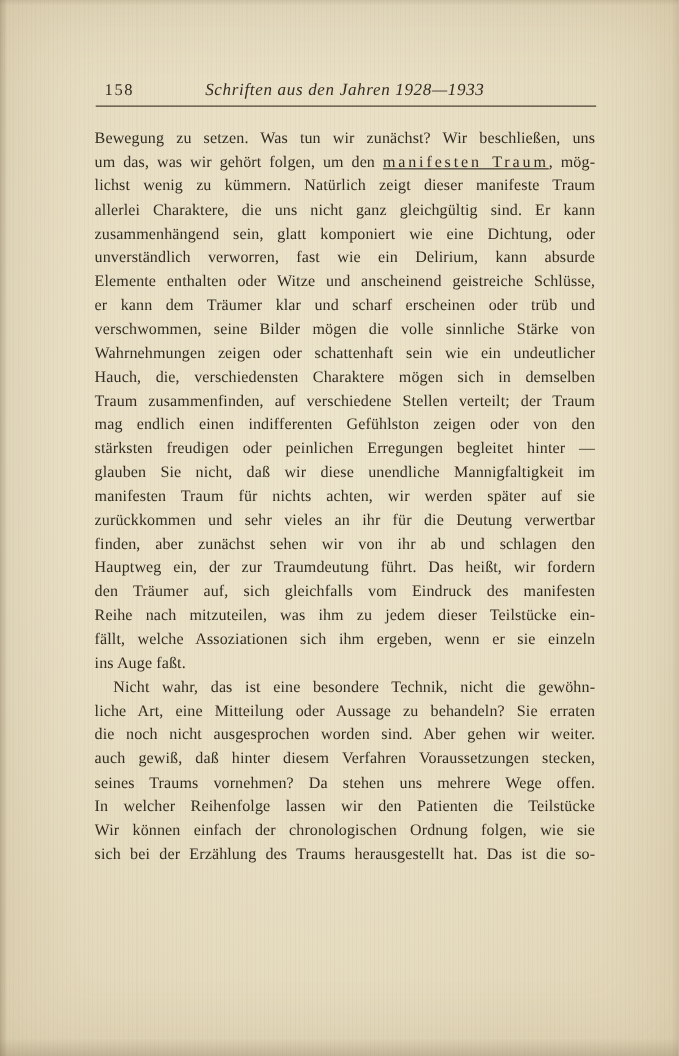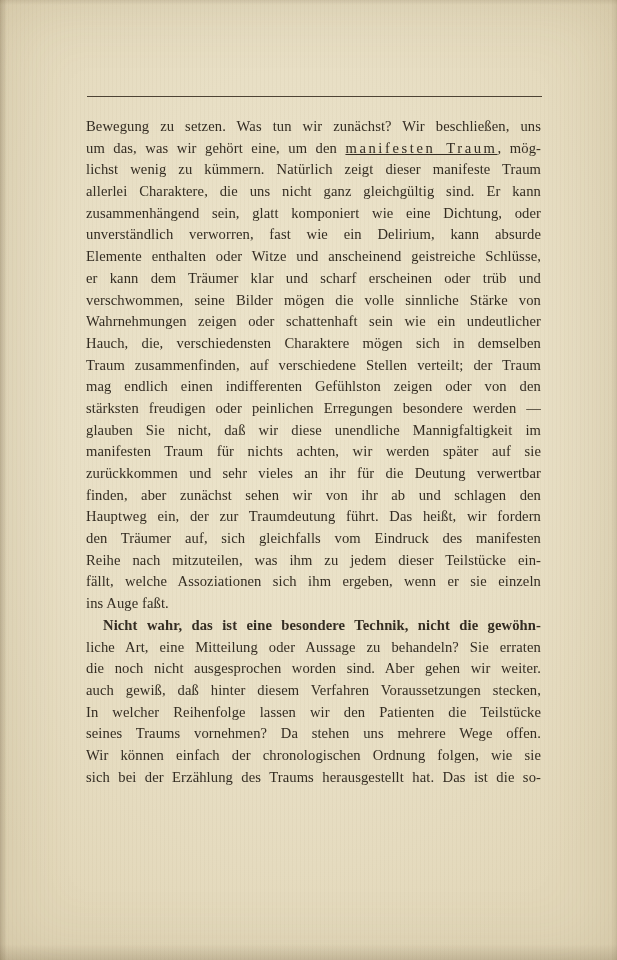--- a/index.html
+++ b/index.html
@@ -70,58 +70,61 @@
     overflow: hidden;
     text-align: justify;
     text-align-last: justify;
     white-space: normal;
   }
   .line.lastline {
     text-align-last: left;
   }
   .line.indent {
     text-indent: 17px;
-    font-weight: bold;
   }
   .spaced {
     letter-spacing: 2.6px;
     text-decoration: underline;
   }
 </style>
 </head>
 <body>
 
 <div class="page">
+  <div class="header">
+    <span class="pagenum">158</span>
+    <span class="running">Schriften aus den Jahren 1928—1933</span>
+  </div>
   <div class="rule"></div>
   <div class="textblock">
       <div class="line">Bewegung zu setzen. Was tun wir zunächst? Wir beschließen, uns</div>
-      <div class="line"><span>um das, was wir gehört eine, um den </span><span class="spaced">manifesten Traum</span><span>, mög-</span></div>
+      <div class="line"><span>um das, was wir gehört folgen, um den </span><span class="spaced">manifesten Traum</span><span>, mög-</span></div>
       <div class="line">lichst wenig zu kümmern. Natürlich zeigt dieser manifeste Traum</div>
       <div class="line">allerlei Charaktere, die uns nicht ganz gleichgültig sind. Er kann</div>
       <div class="line">zusammenhängend sein, glatt komponiert wie eine Dichtung, oder</div>
       <div class="line">unverständlich verworren, fast wie ein Delirium, kann absurde</div>
       <div class="line">Elemente enthalten oder Witze und anscheinend geistreiche Schlüsse,</div>
       <div class="line">er kann dem Träumer klar und scharf erscheinen oder trüb und</div>
       <div class="line">verschwommen, seine Bilder mögen die volle sinnliche Stärke von</div>
       <div class="line">Wahrnehmungen zeigen oder schattenhaft sein wie ein undeutlicher</div>
       <div class="line">Hauch, die, verschiedensten Charaktere mögen sich in demselben</div>
       <div class="line">Traum zusammenfinden, auf verschiedene Stellen verteilt; der Traum</div>
       <div class="line">mag endlich einen indifferenten Gefühlston zeigen oder von den</div>
-      <div class="line">stärksten freudigen oder peinlichen Erregungen besondere werden —</div>
+      <div class="line">stärksten freudigen oder peinlichen Erregungen begleitet hinter —</div>
       <div class="line">glauben Sie nicht, daß wir diese unendliche Mannigfaltigkeit im</div>
       <div class="line">manifesten Traum für nichts achten, wir werden später auf sie</div>
       <div class="line">zurückkommen und sehr vieles an ihr für die Deutung verwertbar</div>
       <div class="line">finden, aber zunächst sehen wir von ihr ab und schlagen den</div>
       <div class="line">Hauptweg ein, der zur Traumdeutung führt. Das heißt, wir fordern</div>
       <div class="line">den Träumer auf, sich gleichfalls vom Eindruck des manifesten</div>
       <div class="line">Reihe nach mitzuteilen, was ihm zu jedem dieser Teilstücke ein-</div>
       <div class="line">fällt, welche Assoziationen sich ihm ergeben, wenn er sie einzeln</div>
       <div class="line lastline">ins Auge faßt.</div>
       <div class="line indent">Nicht wahr, das ist eine besondere Technik, nicht die gewöhn-</div>
       <div class="line">liche Art, eine Mitteilung oder Aussage zu behandeln? Sie erraten</div>
       <div class="line">die noch nicht ausgesprochen worden sind. Aber gehen wir weiter.</div>
       <div class="line">auch gewiß, daß hinter diesem Verfahren Voraussetzungen stecken,</div>
+      <div class="line">seines Traums vornehmen? Da stehen uns mehrere Wege offen.</div>
       <div class="line">In welcher Reihenfolge lassen wir den Patienten die Teilstücke</div>
-      <div class="line">seines Traums vornehmen? Da stehen uns mehrere Wege offen.</div>
       <div class="line">Wir können einfach der chronologischen Ordnung folgen, wie sie</div>
       <div class="line">sich bei der Erzählung des Traums herausgestellt hat. Das ist die so-</div>
     </div>
 </div>
 
 </body></html>

